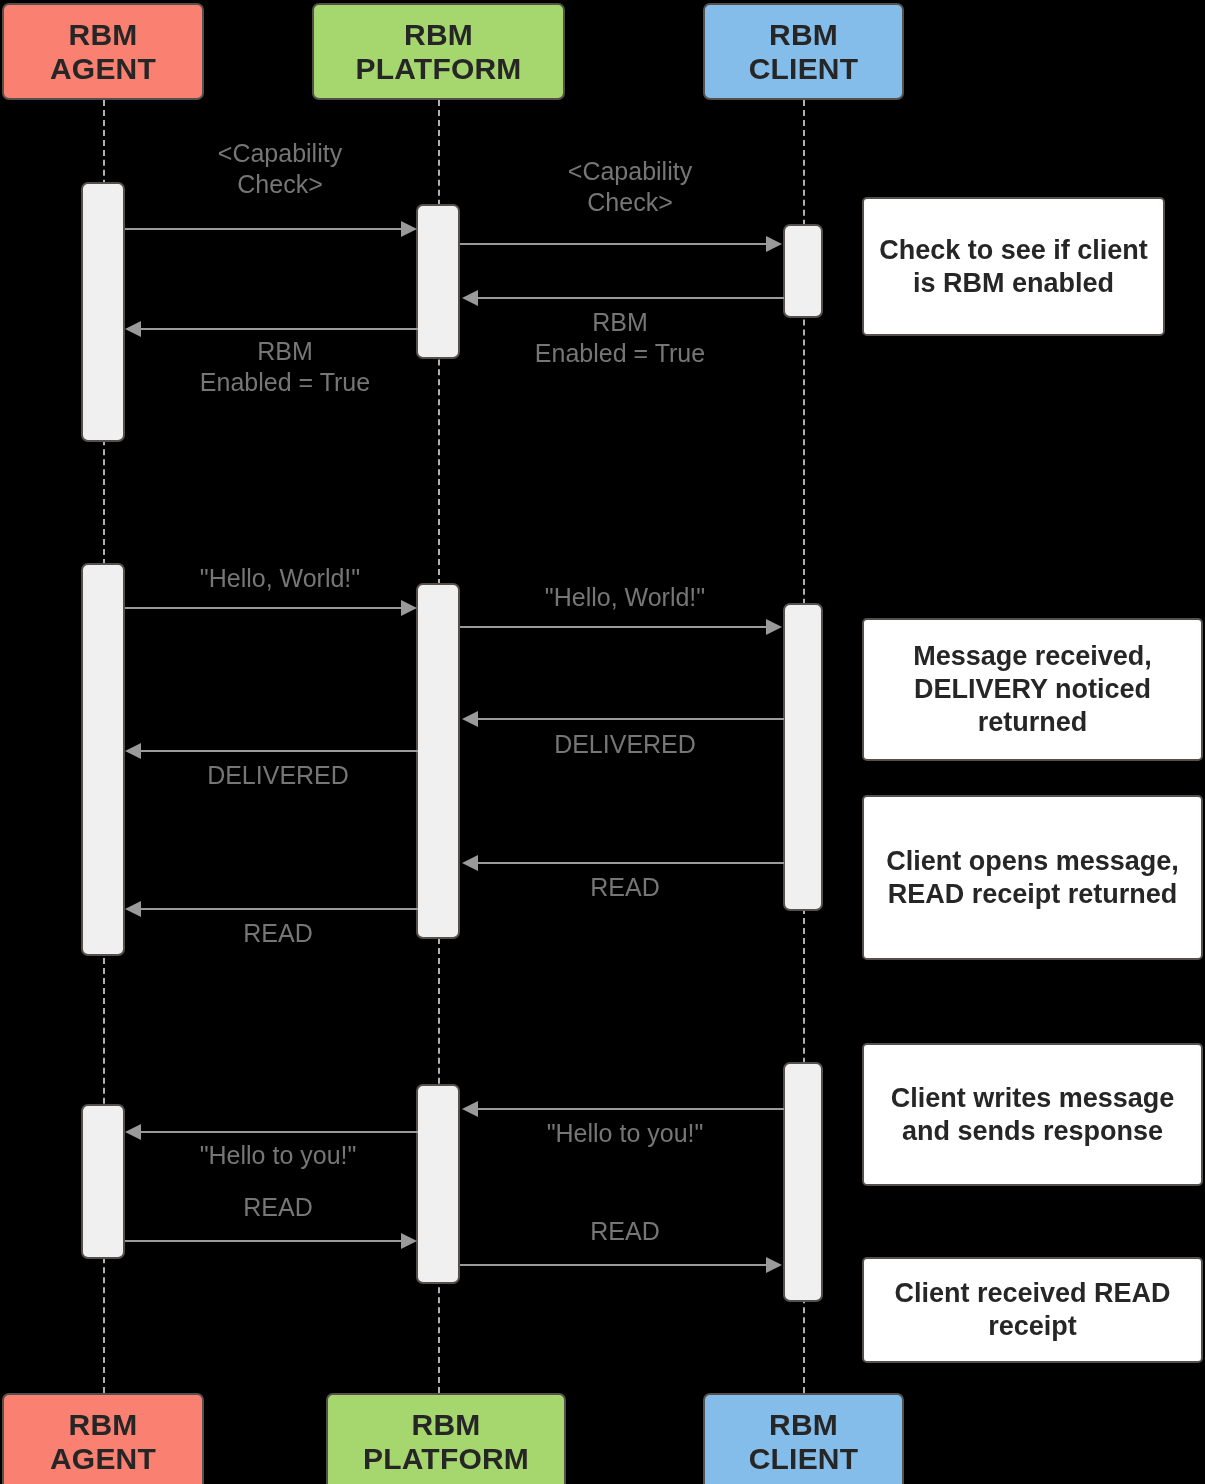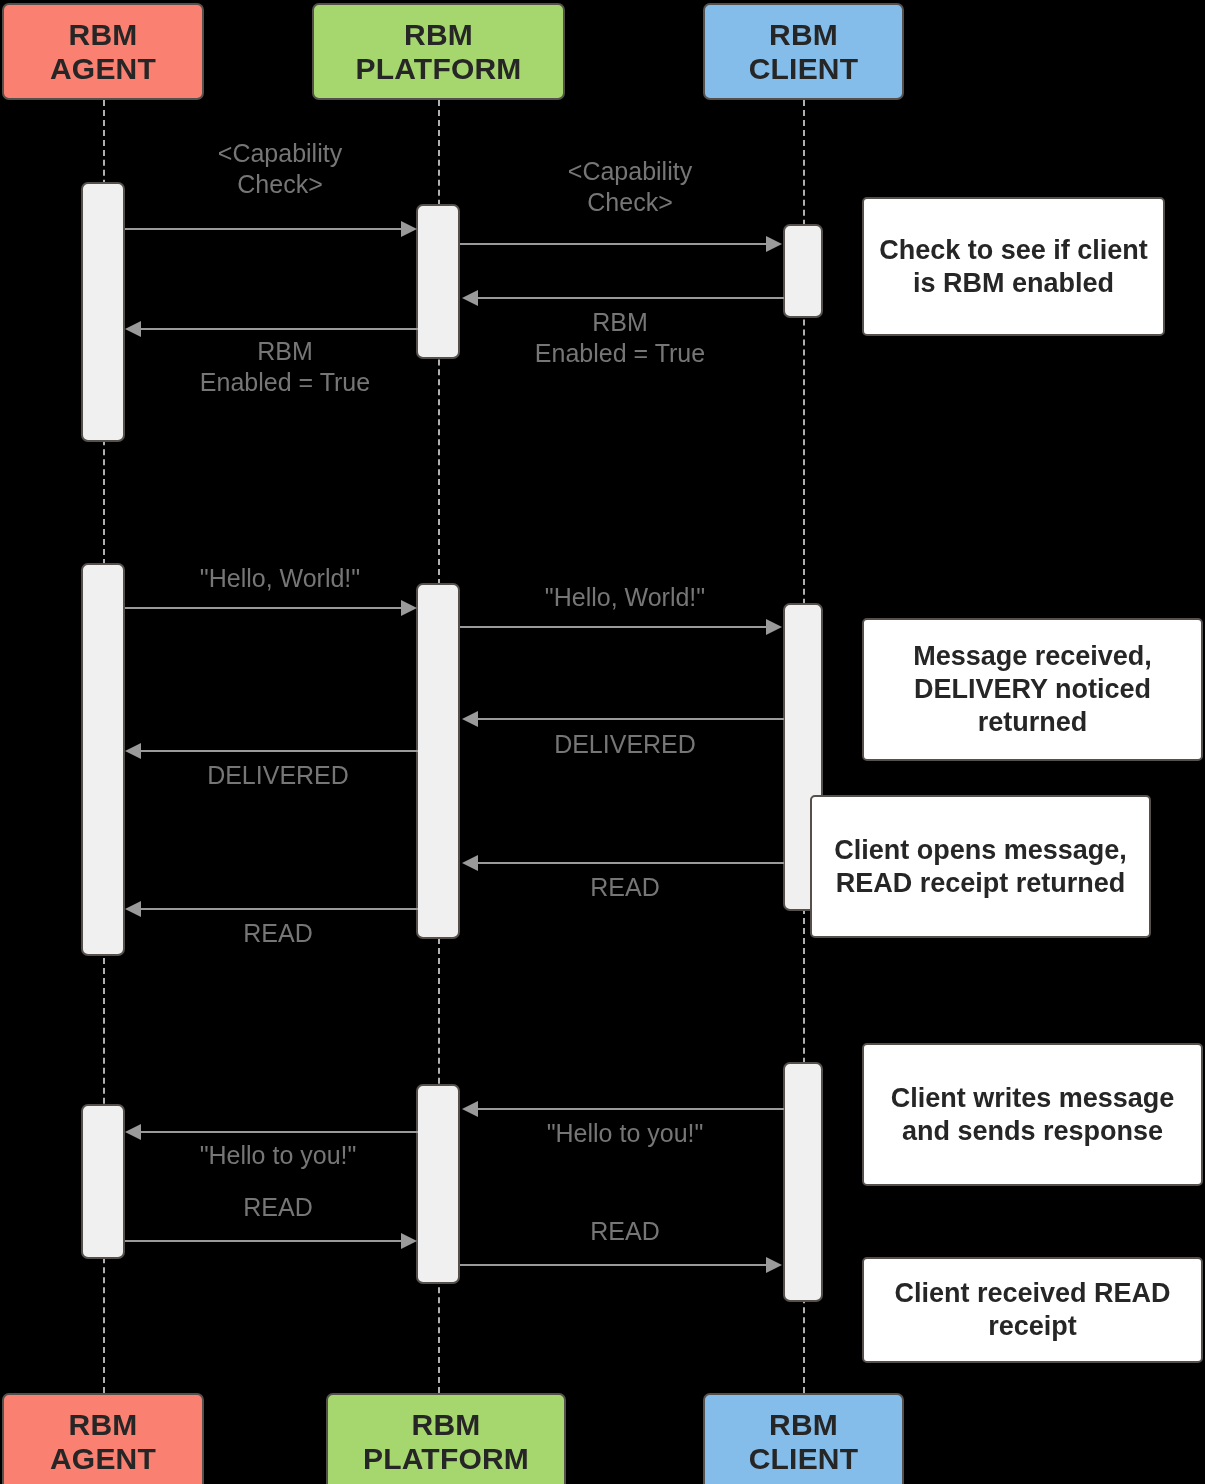--- a/index.html
+++ b/index.html
@@ -165,21 +165,21 @@
   <div class="msg-label" style="left:475px;top:1216px;width:300px;">READ</div>
   <div class="msg-line" style="left:460px;top:1264px;width:307px;"></div>
   <div class="arrow-head arrow-right" style="left:766px;top:1257px;"></div>
 
   <div class="note" style="left:862px;top:197px;width:303px;height:139px;">
     <span>Check to see if client is RBM enabled</span>
   </div>
   <div class="note" style="left:862px;top:578px;width:341px;height:143px;margin-top:40px;">
     <span>Message received, DELIVERY noticed returned</span>
   </div>
-  <div class="note" style="left:810px;top:795px;width:341px;height:143px;">
+  <div class="note" style="left:862px;top:795px;width:341px;height:165px;">
     <span>Client opens message, READ receipt returned</span>
   </div>
   <div class="note" style="left:862px;top:1019px;width:341px;height:143px;margin-top:24px;">
     <span>Client writes message and sends response</span>
   </div>
   <div class="note" style="left:862px;top:1257px;width:341px;height:106px;">
     <span>Client received READ receipt</span>
   </div>
 
   <div class="actor-box" style="left:2px;top:1393px;width:202px;height:97px;background:#fa8072;">

